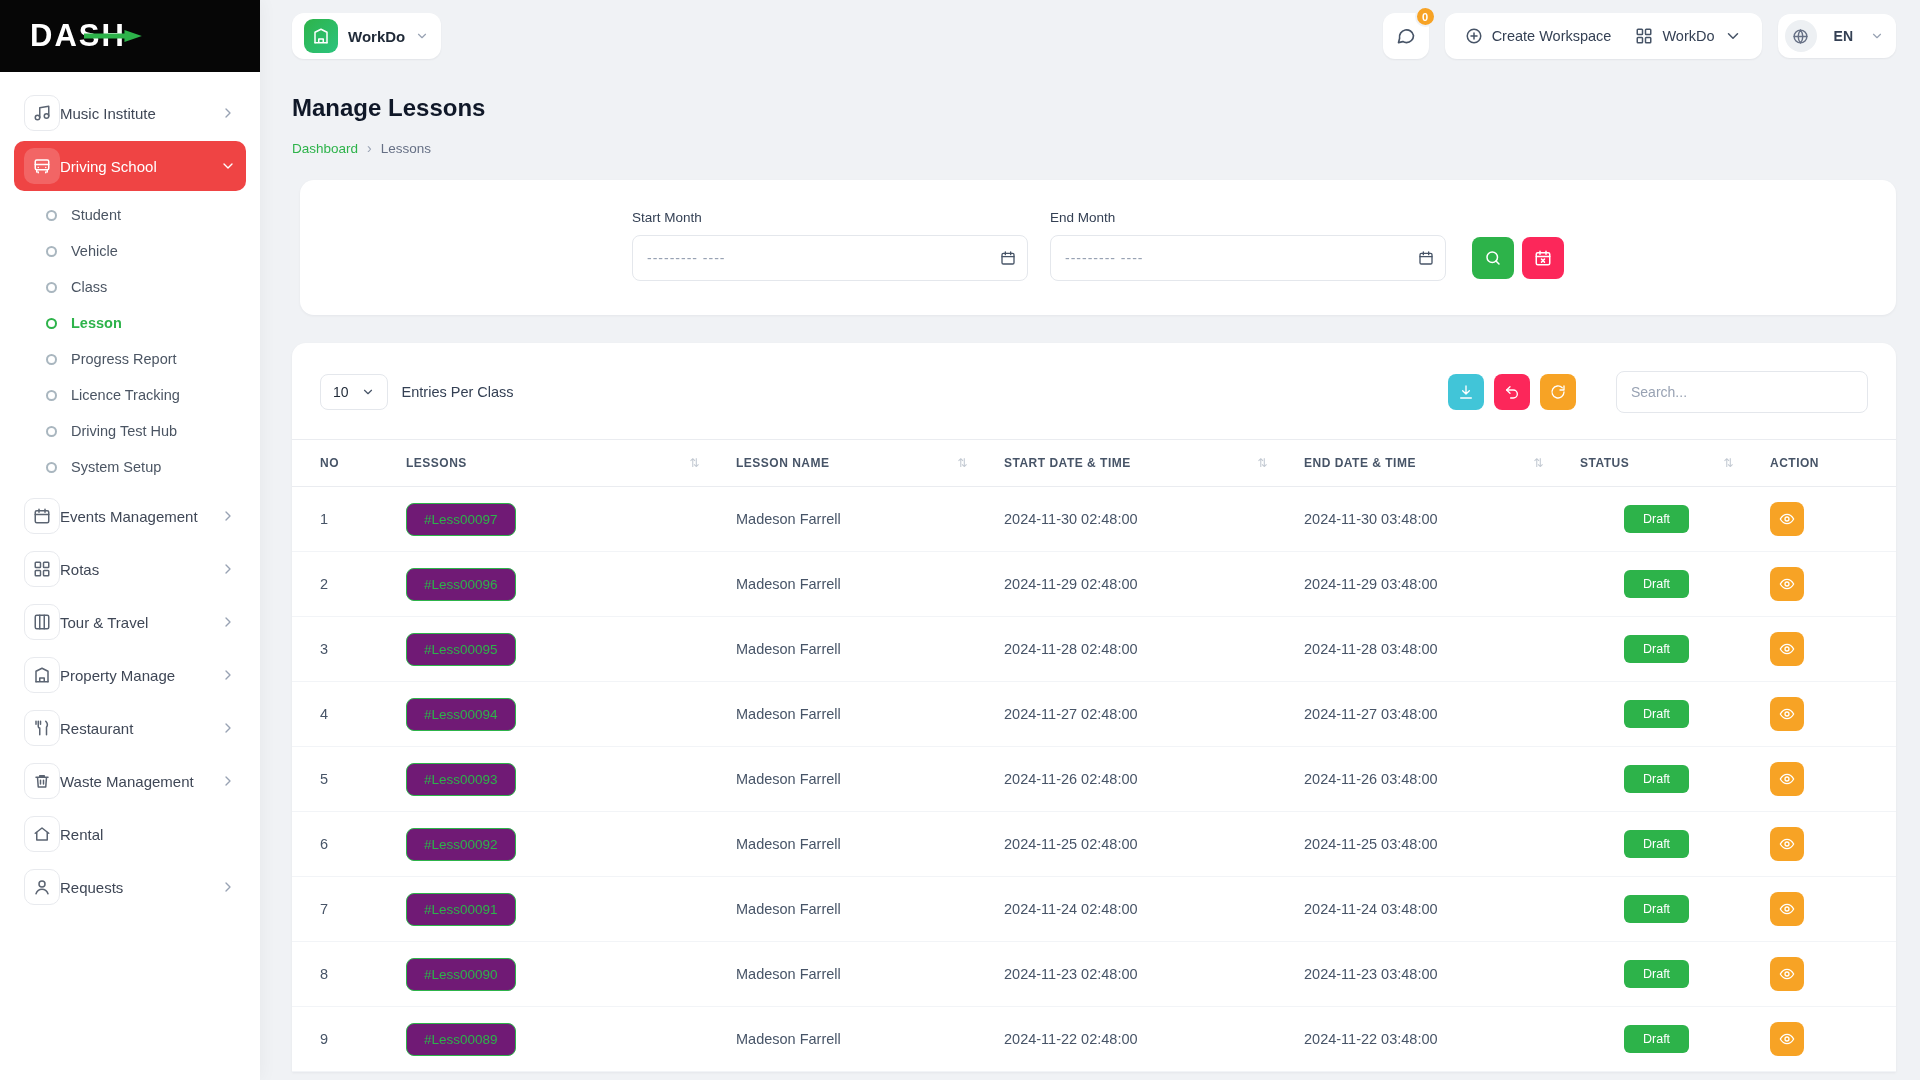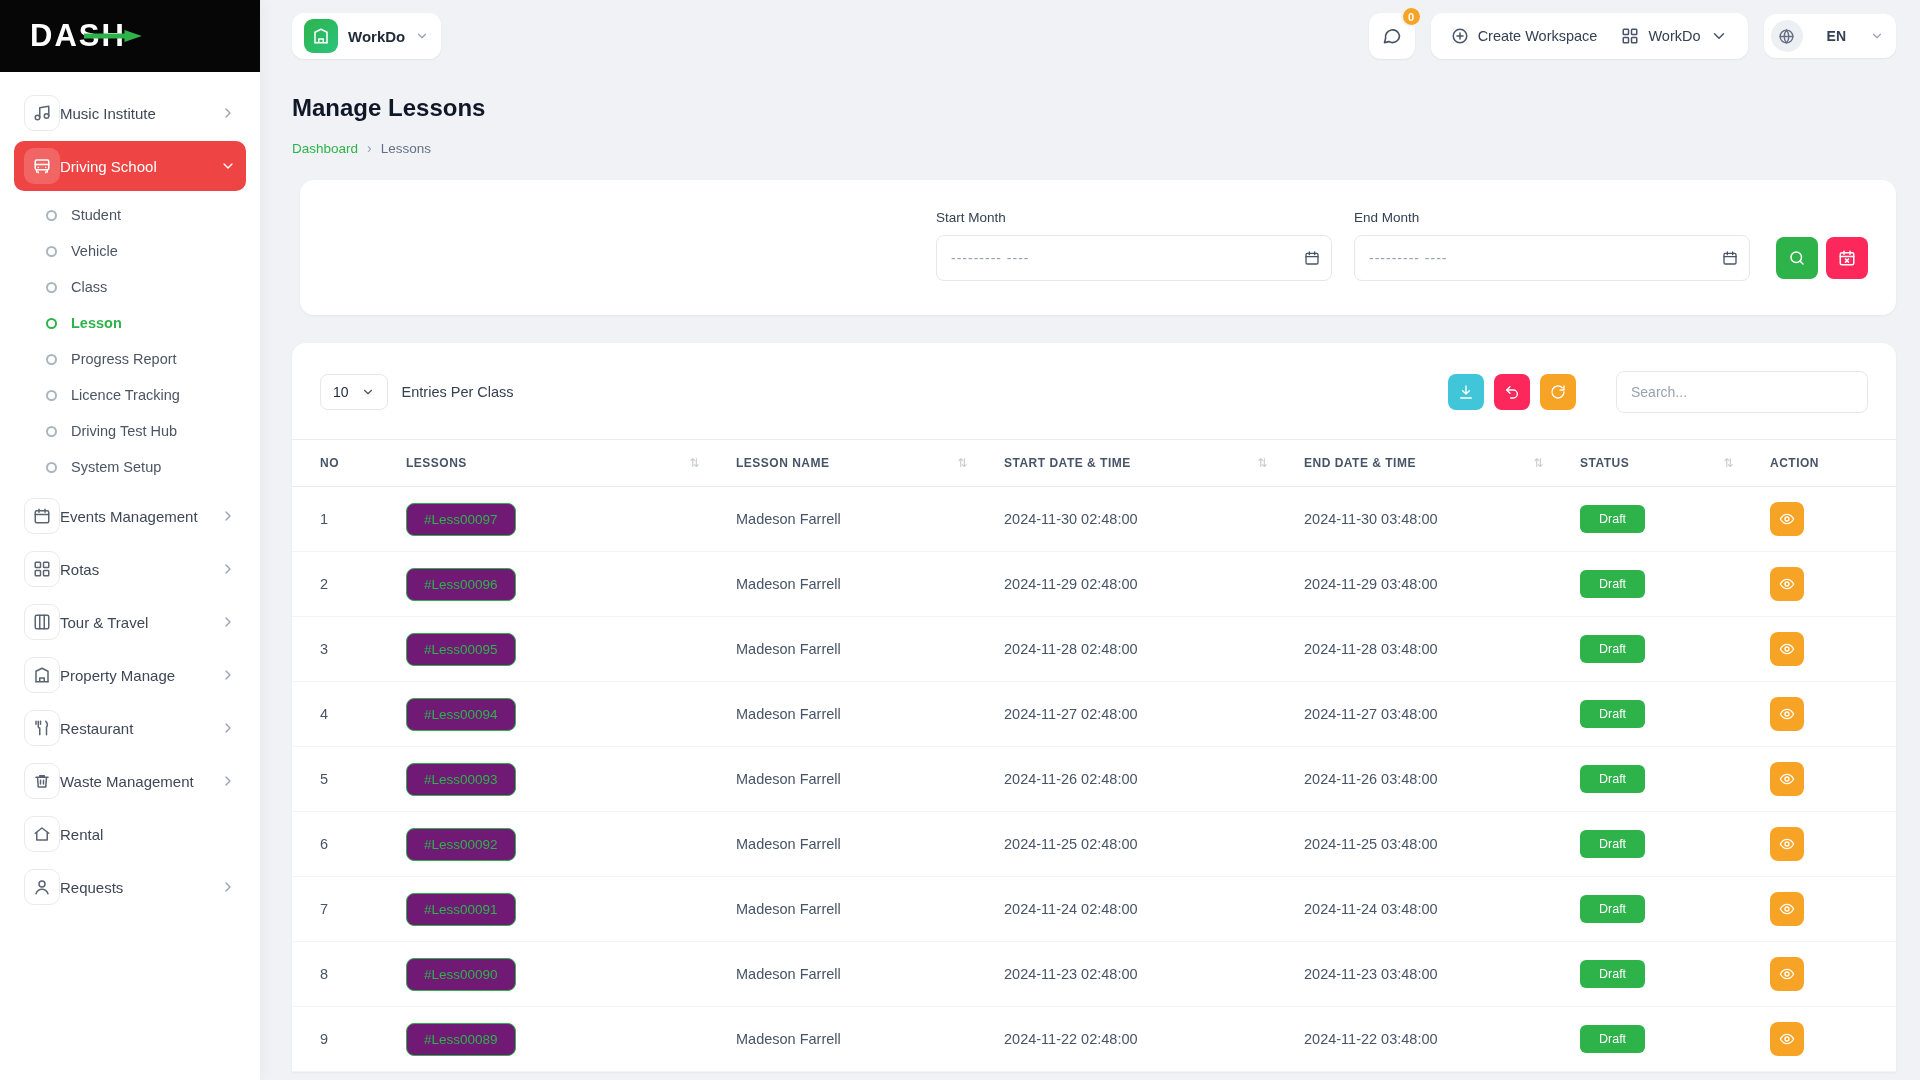--- a/index.html
+++ b/index.html
@@ -43,34 +43,34 @@
   .ws-ic svg { width:18px; height:18px; }
   .ws-label { font-size:15px; font-weight:600; color:#1f2937; }
   .caret { width:14px; height:14px; color:#98a2b3; }
   .top-right { display:flex; align-items:center; gap:16px; }
   .chat-btn { position:relative; width:46px; height:46px; display:flex; align-items:center; justify-content:center; color:#475467; cursor:pointer; }
   .chat-btn svg { width:20px; height:20px; }
   .chat-badge { position:absolute; top:-7px; right:-7px; min-width:21px; height:21px; padding:0 4px; background:#f7a325; color:#fff; border-radius:50%; font-size:11px; font-weight:700; display:flex; align-items:center; justify-content:center; border:2px solid #f0f2f5; }
   .menu-pill { display:flex; align-items:center; padding:5px 8px; }
   .menu-btn { display:flex; align-items:center; gap:9px; padding:9px 12px; font-size:14.5px; font-weight:500; color:#344054; border-radius:8px; cursor:pointer; background:none; border:none; font-family:inherit; }
   .menu-btn svg { width:18px; height:18px; color:#475467; }
-  .lang-pill { display:flex; align-items:center; gap:24px; padding:6px 12px 6px 7px; cursor:pointer; }
+  .lang-pill { display:flex; align-items:center; gap:17px; padding:6px 12px 6px 7px; cursor:pointer; }
   .globe-circle { width:32px; height:32px; border-radius:50%; background:#edf0f3; color:#667085; display:flex; align-items:center; justify-content:center; }
   .globe-circle svg { width:17px; height:17px; }
   .lang-code { font-size:14px; font-weight:600; color:#344054; }
 
   
   .content { flex:1; overflow:hidden; padding:22px 24px 0 32px; }
   .page-title { font-size:24px; font-weight:600; color:#101828; }
   .breadcrumb { display:flex; align-items:center; gap:9px; margin-top:18px; font-size:13.5px; }
   .bc-home { color:#2db34a; cursor:pointer; text-decoration:none; }
   .bc-sep { color:#98a2b3; font-size:14px; }
   .bc-current { color:#667085; }
 
-  .filter-card { margin-top:24px; background:#fff; border-radius:14px; box-shadow:0 1px 3px rgba(16,24,40,.05); padding:30px 28px 34px; display:flex; justify-content:flex-end; align-items:flex-end; gap:22px;margin-left:8px; }
+  .filter-card { margin-top:24px; background:#fff; border-radius:14px; box-shadow:0 1px 3px rgba(16,24,40,.05); padding:30px 28px 34px; display:flex; justify-content:center; align-items:flex-end; gap:22px;margin-left:8px; }
   .fgroup { width:396px; }
   .flabel { font-size:13.5px; color:#344054; font-weight:500; margin-bottom:10px; }
   .finput-wrap { position:relative; }
   .finput { width:100%; height:46px; border:1px solid #e4e7ec; border-radius:8px; padding:0 40px 0 14px; font-size:14px; color:#667085; background:#fff; font-family:inherit; outline:none; }
   .finput::placeholder { color:#98a2b3; letter-spacing:1px; }
   .cal-ic { position:absolute; right:12px; top:50%; transform:translateY(-50%); width:16px; height:16px; color:#475467; pointer-events:none; }
   .fbtns { display:flex; gap:8px; margin-left:4px; margin-bottom:2px; }
   .btn-sq { width:42px; height:42px; border-radius:8px; border:none; color:#fff; display:flex; align-items:center; justify-content:center; cursor:pointer; }
   .btn-sq svg { width:18px; height:18px; }
   .btn-search { background:#2db34a; }
@@ -91,21 +91,21 @@
   .search-input { margin-left:40px; width:252px; height:42px; border:1px solid #e4e7ec; border-radius:8px; padding:0 14px; font-size:14px; color:#667085; background:#fff; font-family:inherit; outline:none; }
   .search-input::placeholder { color:#98a2b3; }
 
   .table-wrap { margin-top:26px; }
   table { width:100%; border-collapse:collapse; table-layout:fixed; }
   thead th { text-align:left; font-size:12px; letter-spacing:.5px; text-transform:uppercase; color:#475467; font-weight:700; padding:16px 18px; border-top:1px solid #eaecf0; border-bottom:1px solid #eaecf0; background:#fff; }
   thead th:first-child, tbody td:first-child { padding-left:28px; }
   .sort { float:right; color:#c2c9d2; font-size:12px; font-weight:400; }
   tbody td { padding:15px 18px; font-size:14.5px; color:#475467; border-bottom:1px solid #f2f4f7; background:#fff; }
   .chip { display:inline-block; border:1px solid #2db34a; color:#2db34a; background:#701a75; border-radius:8px; padding:8px 17px; font-size:13.5px; cursor:pointer; }
-  .badge { display:inline-block; background:#2db34a; color:#fff; border-radius:6px; padding:7px 19px; font-size:12.5px; font-weight:500; }
+  .badge { display:inline-block; background:#2db34a; color:#fff; border-radius:6px; padding:7px 19px; font-size:12.5px; font-weight:500;margin-left:44px; }
   .eye-btn { width:34px; height:34px; border-radius:8px; border:none; background:#f7a325; color:#fff; display:flex; align-items:center; justify-content:center; cursor:pointer; }
   .eye-btn svg { width:16px; height:16px; }
   .col-no{width:96px} .col-lessons{width:330px} .col-name{width:268px} .col-start{width:300px} .col-end{width:276px} .col-status{width:190px} .col-action{width:auto}
 </style>
 </head>
 <body>
 
 <svg width="0" height="0" style="position:absolute" aria-hidden="true">
   <defs>
     <symbol id="i-music" viewBox="0 0 24 24">

